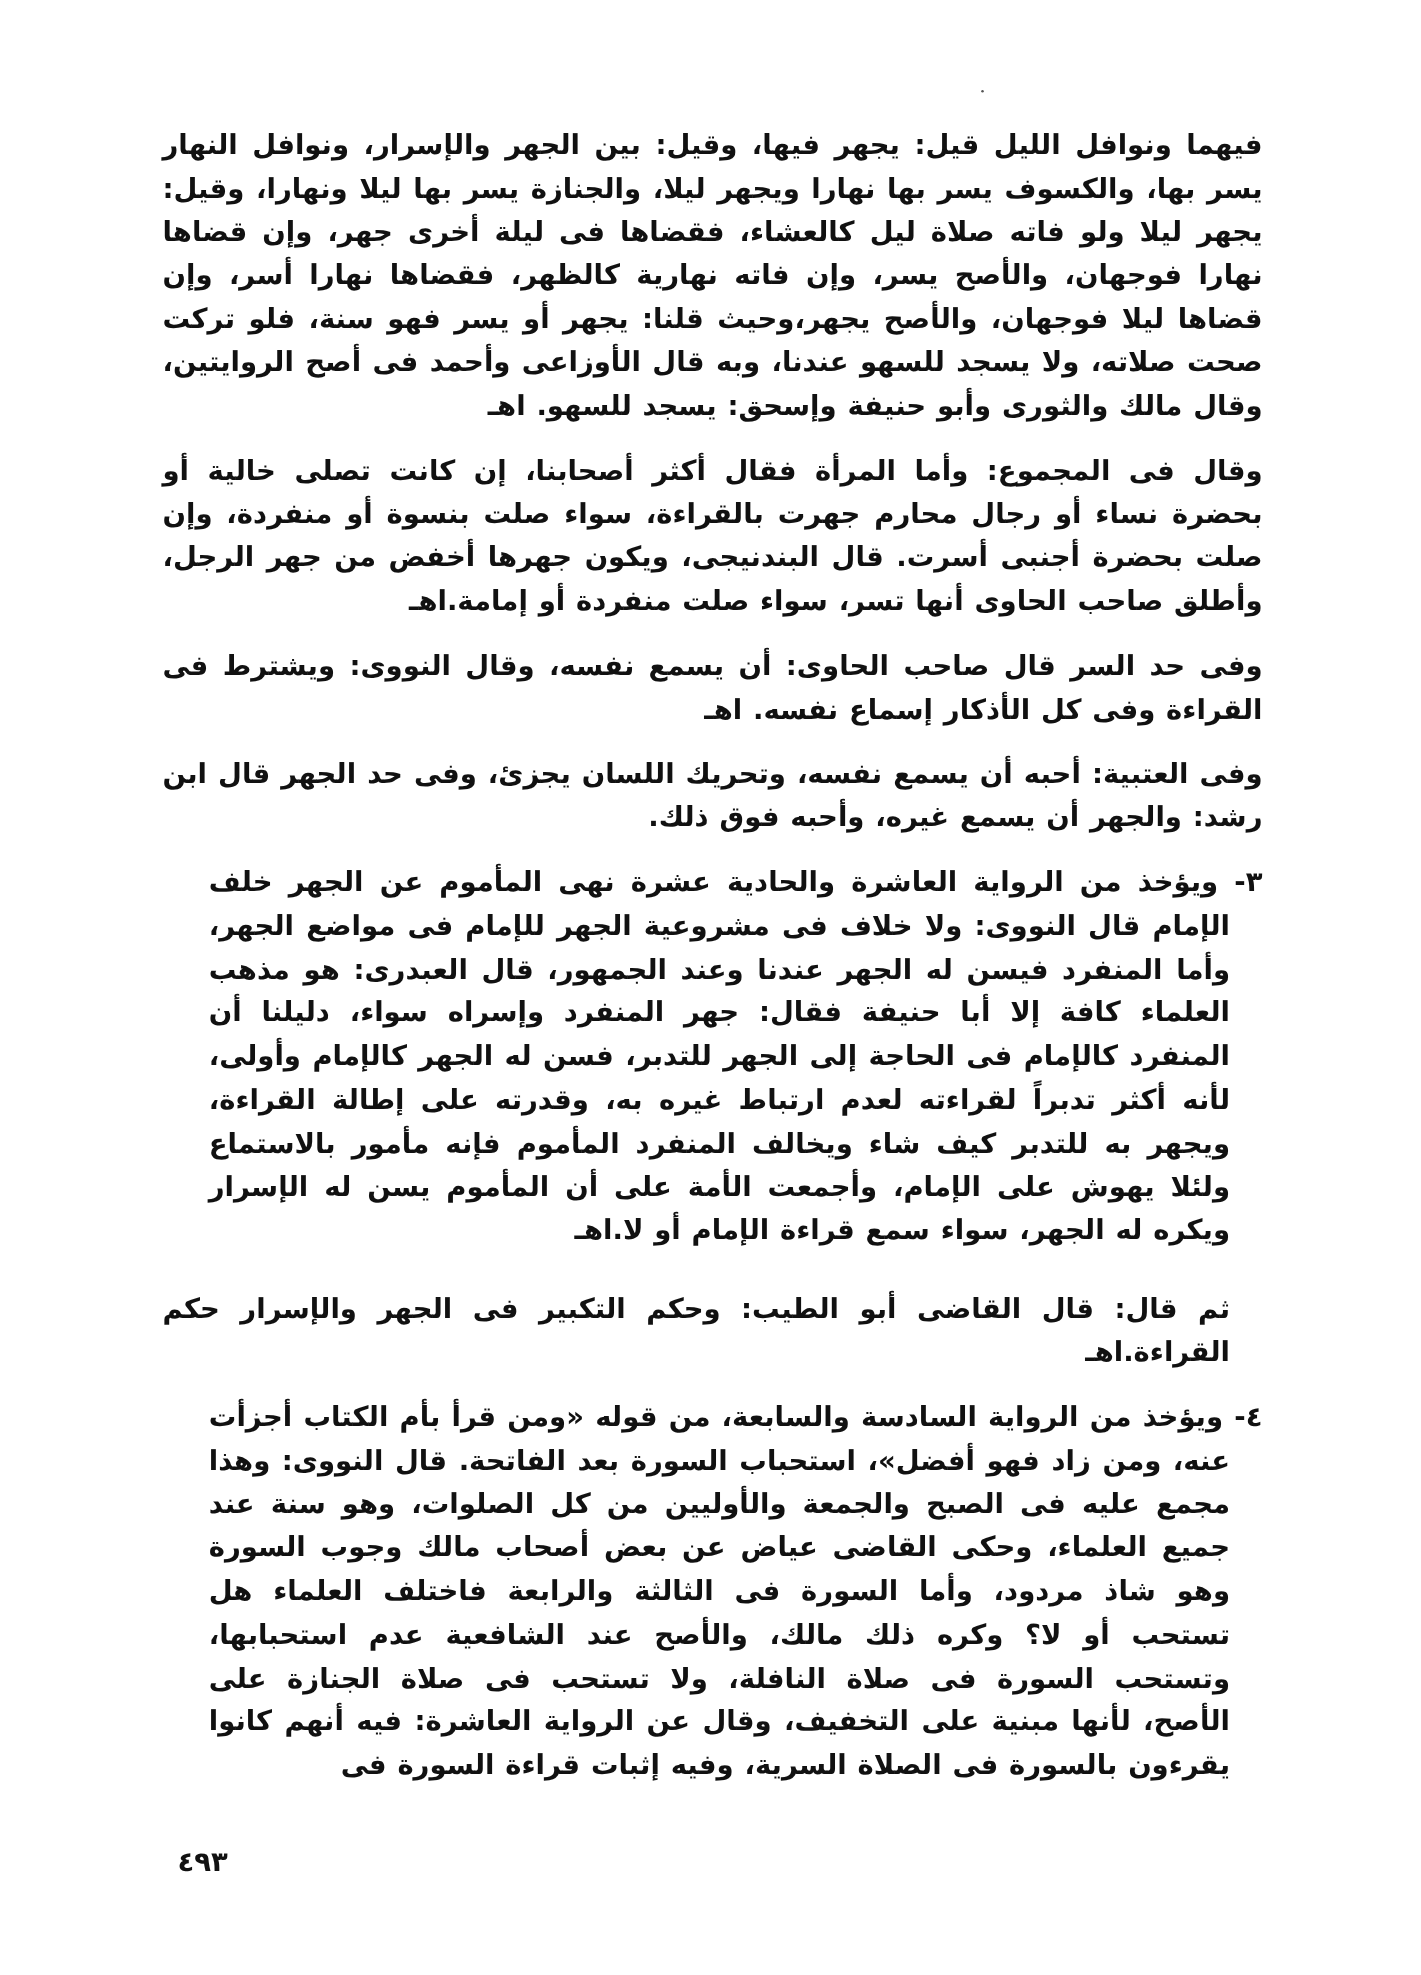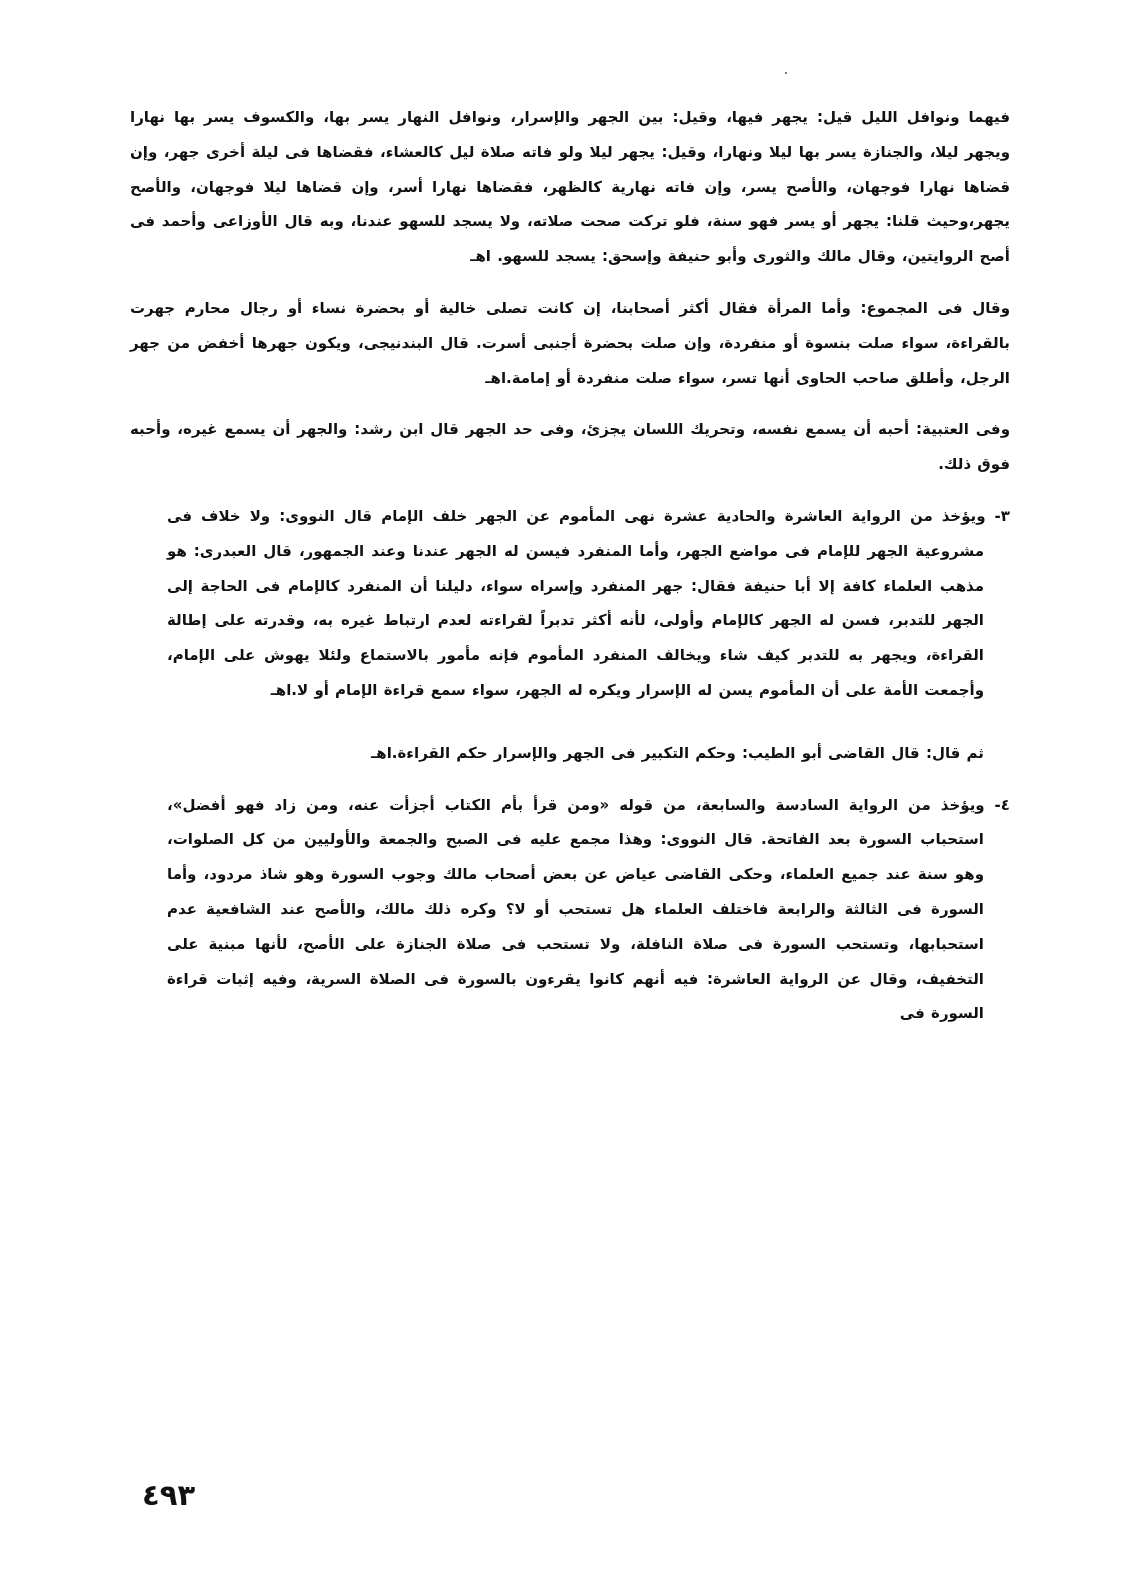--- a/index.html
+++ b/index.html
@@ -14,21 +14,21 @@
     .page {
       position: absolute;
       left: 130px;
       top: 100px;
       width: 880px;
       direction: rtl;
       text-align: justify;
       text-align-last: right;
     }
     .para {
-      font-size: 15px;
+      font-size: 22px;
       line-height: 34.8px;
       margin: 0 0 17px 0;
       font-weight: bold;
       letter-spacing: -0.2px;
       word-spacing: 1px;
     }
     .numbered {
       padding-right: 26px;
       text-indent: -26px;
       margin-left: 37px;
@@ -43,33 +43,34 @@
       top: 72px;
       width: 2px;
       height: 2px;
       background: #555;
       border-radius: 50%;
     }
     .page-number {
       position: absolute;
       left: 142px;
       top: 1478px;
-      font-size: 29px;
+      font-size: 22px;
       font-weight: bold;
       direction: rtl;
       letter-spacing: 3px;
     }
   </style>
 </head>
 <body>
 
 <div class="stray-dot"></div>
 
 <div class="page">
   <p class="para">فيهما ونوافل الليل قيل: يجهر فيها، وقيل: بين الجهر والإسرار، ونوافل النهار يسر بها، والكسوف يسر بها نهارا ويجهر ليلا، والجنازة يسر بها ليلا ونهارا، وقيل: يجهر ليلا ولو فاته صلاة ليل كالعشاء، فقضاها فى ليلة أخرى جهر، وإن قضاها نهارا فوجهان، والأصح يسر، وإن فاته نهارية كالظهر، فقضاها نهارا أسر، وإن قضاها ليلا فوجهان، والأصح يجهر،وحيث قلنا: يجهر أو يسر فهو سنة، فلو تركت صحت صلاته، ولا يسجد للسهو عندنا، وبه قال الأوزاعى وأحمد فى أصح الروايتين، وقال مالك والثورى وأبو حنيفة وإسحق: يسجد للسهو. اهـ</p>
   <p class="para">وقال فى المجموع: وأما المرأة فقال أكثر أصحابنا، إن كانت تصلى خالية أو بحضرة نساء أو رجال محارم جهرت بالقراءة، سواء صلت بنسوة أو منفردة، وإن صلت بحضرة أجنبى أسرت. قال البندنيجى، ويكون جهرها أخفض من جهر الرجل، وأطلق صاحب الحاوى أنها تسر، سواء صلت منفردة أو إمامة.اهـ</p>
+  <p class="para">وفى حد السر قال صاحب الحاوى: أن يسمع نفسه، وقال النووى: ويشترط فى القراءة وفى كل الأذكار إسماع نفسه. اهـ</p>
   <p class="para">وفى العتبية: أحبه أن يسمع نفسه، وتحريك اللسان يجزئ، وفى حد الجهر قال ابن رشد: والجهر أن يسمع غيره، وأحبه فوق ذلك.</p>
   <p class="para numbered"><span>٣-</span> <span>ويؤخذ من الرواية العاشرة والحادية عشرة نهى المأموم عن الجهر خلف الإمام قال النووى: ولا خلاف فى مشروعية الجهر للإمام فى مواضع الجهر، وأما المنفرد فيسن له الجهر عندنا وعند الجمهور، قال العبدرى: هو مذهب العلماء كافة إلا أبا حنيفة فقال: جهر المنفرد وإسراه سواء، دليلنا أن المنفرد كالإمام فى الحاجة إلى الجهر للتدبر، فسن له الجهر كالإمام وأولى، لأنه أكثر تدبراً لقراءته لعدم ارتباط غيره به، وقدرته على إطالة القراءة، ويجهر به للتدبر كيف شاء ويخالف المنفرد المأموم فإنه مأمور بالاستماع ولئلا يهوش على الإمام، وأجمعت الأمة على أن المأموم يسن له الإسرار ويكره له الجهر، سواء سمع قراءة الإمام أو لا.اهـ</span></p>
   <p class="para indented">ثم قال: قال القاضى أبو الطيب: وحكم التكبير فى الجهر والإسرار حكم القراءة.اهـ</p>
   <p class="para numbered"><span>٤-</span> <span>ويؤخذ من الرواية السادسة والسابعة، من قوله «ومن قرأ بأم الكتاب أجزأت عنه، ومن زاد فهو أفضل»، استحباب السورة بعد الفاتحة. قال النووى: وهذا مجمع عليه فى الصبح والجمعة والأوليين من كل الصلوات، وهو سنة عند جميع العلماء، وحكى القاضى عياض عن بعض أصحاب مالك وجوب السورة وهو شاذ مردود، وأما السورة فى الثالثة والرابعة فاختلف العلماء هل تستحب أو لا؟ وكره ذلك مالك، والأصح عند الشافعية عدم استحبابها، وتستحب السورة فى صلاة النافلة، ولا تستحب فى صلاة الجنازة على الأصح، لأنها مبنية على التخفيف، وقال عن الرواية العاشرة: فيه أنهم كانوا يقرءون بالسورة فى الصلاة السرية، وفيه إثبات قراءة السورة فى</span></p>
 </div>
 
 <div class="page-number">٤٩٣</div>
 
 </body></html>

